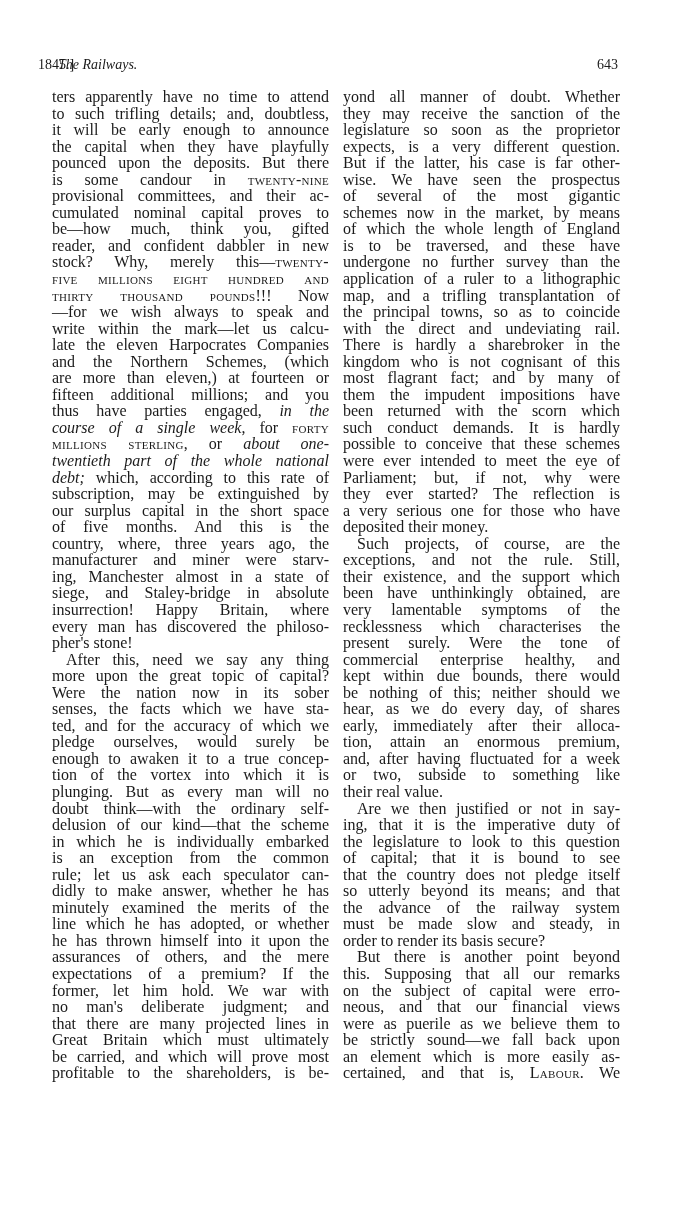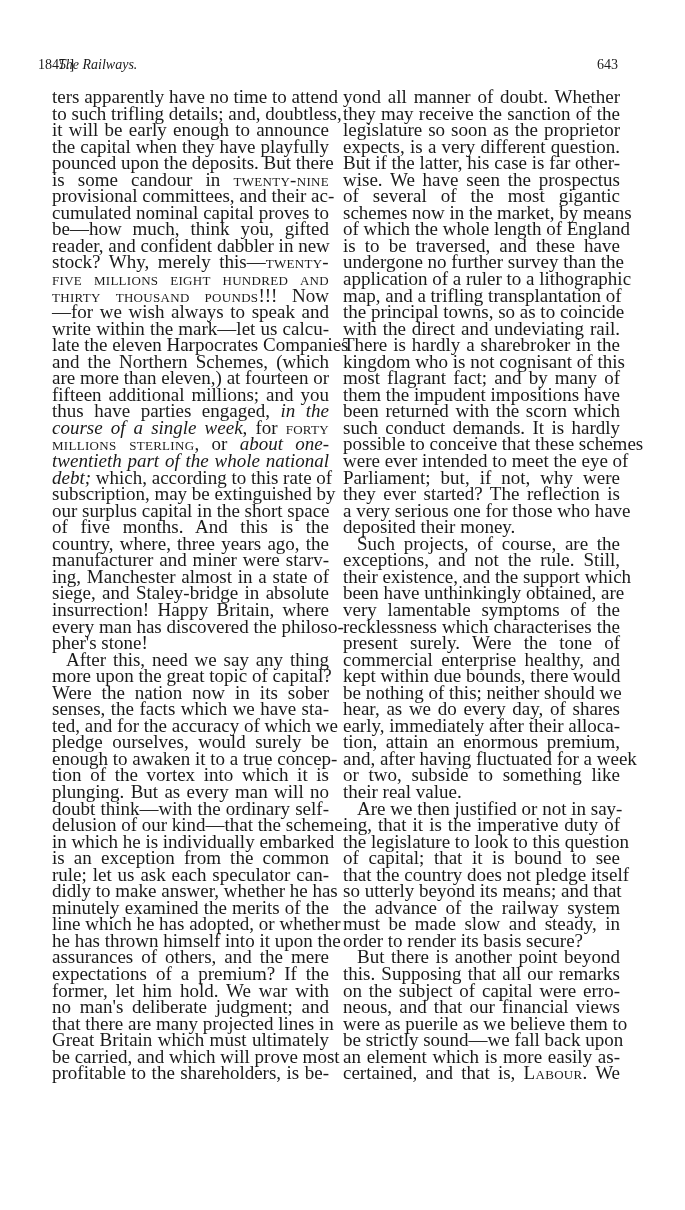--- a/index.html
+++ b/index.html
@@ -3,21 +3,21 @@
 <meta charset="utf-8">
 <style>
   html, body { margin: 0; padding: 0; background: #ffffff; }
   body { width: 685px; height: 1210px; position: relative; overflow: hidden;
          font-family: "Liberation Serif", "DejaVu Serif", serif; color: #1a1a1a; }
   .header { position: absolute; top: 57px; left: 38px; width: 580px; height: 20px;
             font-size: 14px; }
   .header .left { position: absolute; left: 0; top: 0; }
   .header .center { position: absolute; left: 0; right: 0; text-align: left; font-style: italic; top: 0; padding-left: 20px; }
   .header .right { position: absolute; right: 0; top: 0; }
-  .col { position: absolute; top: 89px; width: 277px; font-size: 19px; line-height: 16.55px; }
+  .col { position: absolute; top: 89px; width: 277px; font-size: 16px; line-height: 16.55px; }
   .col.left { left: 52px; }
   .col.right { left: 343px; }
   .line { display: block; white-space: nowrap; text-align: justify; text-align-last: justify; height: 16.55px; overflow: visible; }
   .line.last { text-align-last: left; }
   .line.indent { padding-left: 14px; }
   .sc { font-variant: small-caps; letter-spacing: 0.3px; }
   .it { font-style: italic; }
 </style>
 </head>
 <body>

